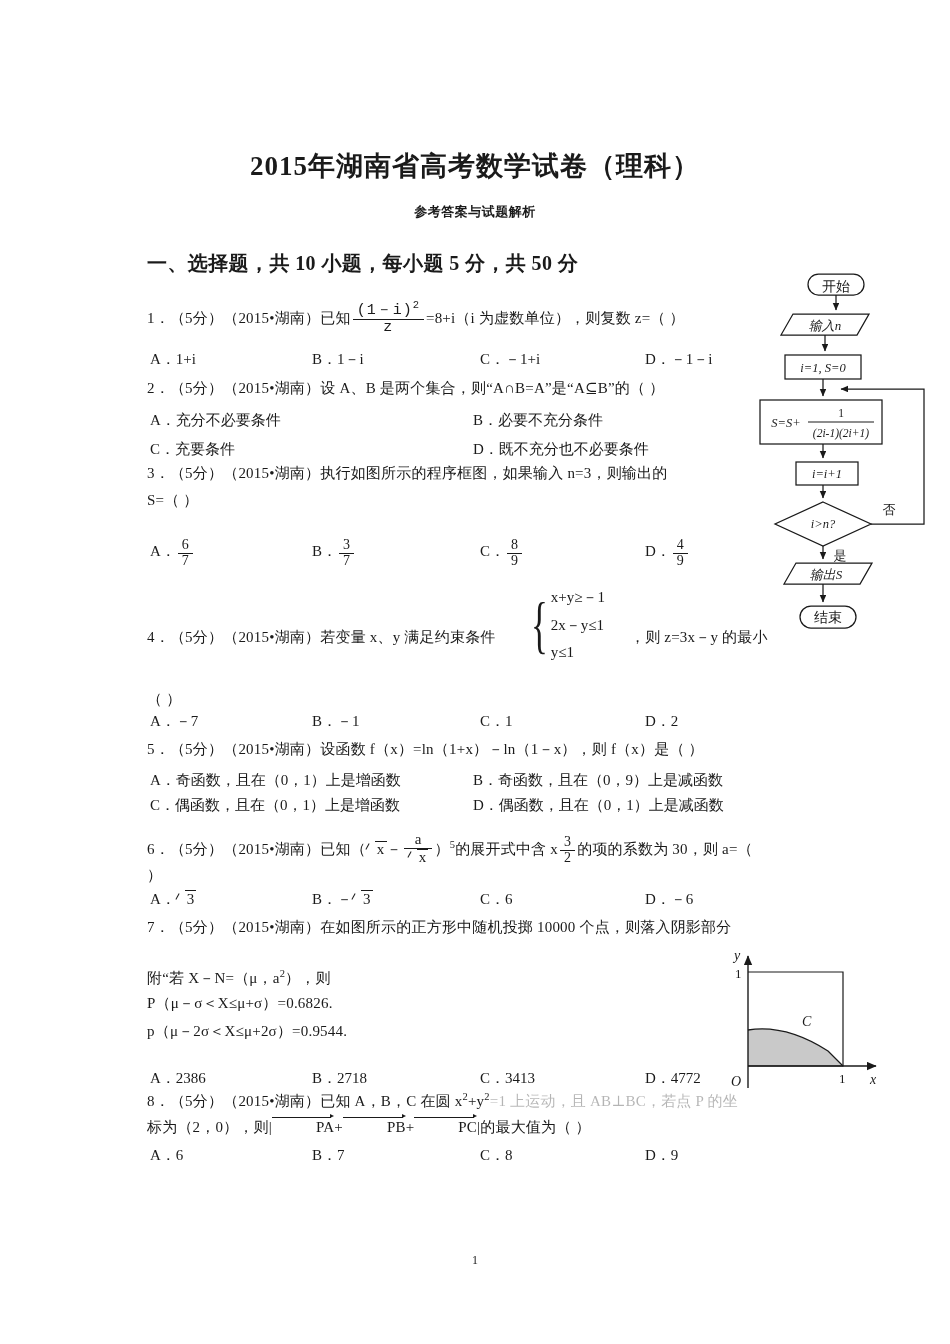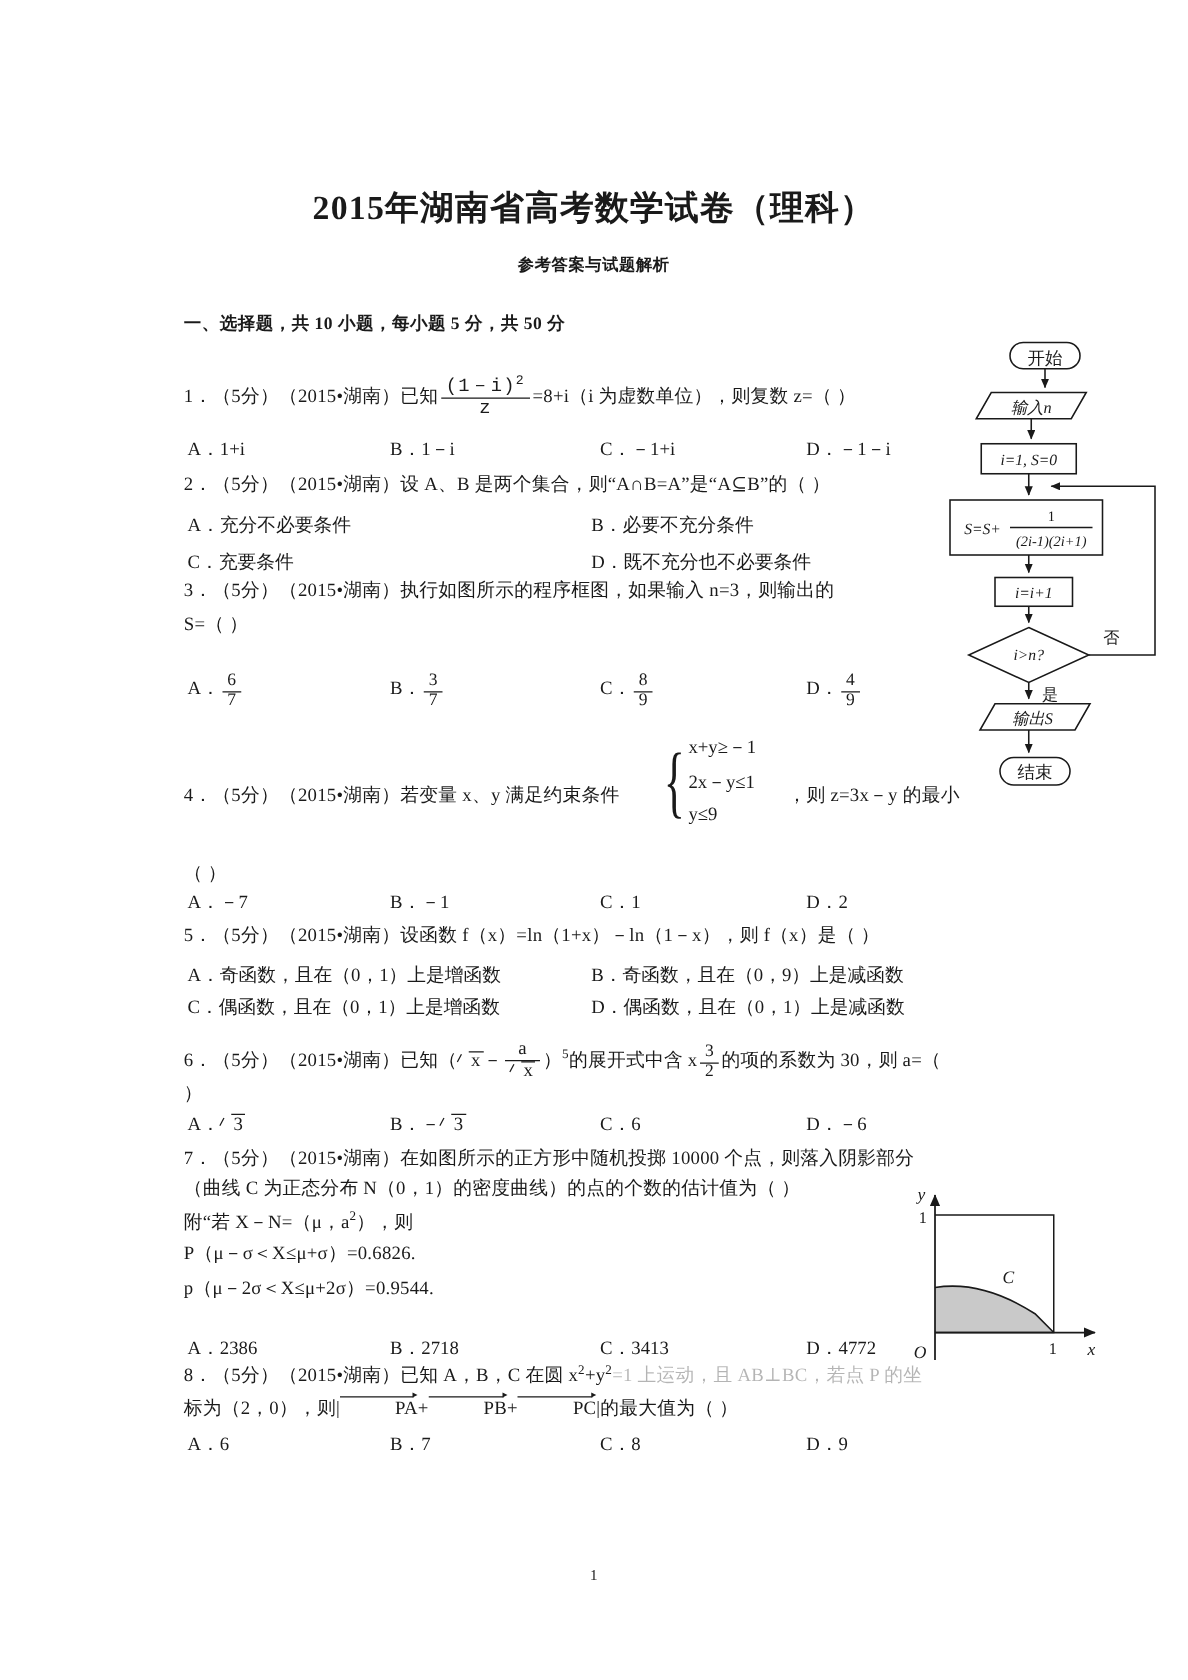--- a/index.html
+++ b/index.html
@@ -14,21 +14,21 @@
   .doc-title{
     position:absolute;left:0;right:0;top:148px;text-align:center;
     font-size:27px;font-weight:bold;letter-spacing:1px;
   }
   .doc-subtitle{
     position:absolute;left:0;right:0;top:203px;text-align:center;
     font-size:13px;font-weight:bold;letter-spacing:.5px;
   }
   .section-head{
     position:absolute;left:147px;top:250px;
-    font-size:14px;font-weight:bold;letter-spacing:.4px;
+    font-size:20px;font-weight:bold;letter-spacing:.4px;
   }
 
   
   .tx{position:absolute;font-size:15px;line-height:1.0;white-space:nowrap;}
   .qline{letter-spacing:.2px;}
   .opt{position:absolute;font-size:15px;white-space:nowrap;}
 
   
   .frac{display:inline-block;vertical-align:-0.55em;text-align:center;line-height:1.05;margin:0 2px;}
   .frac .num{display:block;padding:0 4px;border-bottom:1.3px solid #1a1a1a;font-size:15px;}
@@ -110,21 +110,21 @@
   <div class="opt" style="left:645px;top:538px;">
     <span>D．</span><span class="frac small"><span class="num">4</span><span class="den">9</span></span>
   </div>
 
   <div class="tx qline" style="left:147px;top:630px;">4．（5分）（2015•湖南）若变量 x、y 满足约束条件</div>
   <div class="system" style="left:524px;top:588px;">
     <span class="brace">{</span>
     <span class="rows">
       <span>x+y≥－1</span>
       <span>2x－y≤1</span>
-      <span>y≤9</span>
+      <span>y≤1</span>
     </span>
   </div>
   <div class="tx qline" style="left:630px;top:630px;">，则 z=3x－y 的最小</div>
   <div class="tx qline" style="left:147px;top:692px;">（      ）</div>
   <div class="opt" style="left:150px;top:712px;">A．－7</div>
   <div class="opt" style="left:312px;top:712px;">B．－1</div>
   <div class="opt" style="left:480px;top:712px;">C．1</div>
   <div class="opt" style="left:645px;top:712px;">D．2</div>
 
   <div class="tx qline" style="left:147px;top:742px;">5．（5分）（2015•湖南）设函数 f（x）=ln（1+x）－ln（1－x），则 f（x）是（      ）</div>
@@ -144,21 +144,20 @@
     <span>B．</span>－<span class="sqrt"><span class="rad">3</span></span>
   </div>
   <div class="opt" style="left:480px;top:890px;">
     <span>C．</span><span>6</span>
   </div>
   <div class="opt" style="left:645px;top:890px;">
     <span>D．</span><span>－6</span>
   </div>
 
   <div class="tx qline" style="left:147px;top:920px;">7．（5分）（2015•湖南）在如图所示的正方形中随机投掷 10000 个点，则落入阴影部分</div>
-  <div class="tx qline" style="left:147px;top:944px;">（曲线 C 为正态分布 N（0，1）的密度曲线）的点的个数的估计值为（      ）</div>
   <div class="tx qline" style="left:147px;top:969px;">
     <span>附“若 X－N=（μ，a</span><span class="sup">2</span><span>），则</span>
   </div>
   <div class="tx qline" style="left:147px;top:996px;">P（μ－σ＜X≤μ+σ）=0.6826.</div>
   <div class="tx qline" style="left:147px;top:1024px;">p（μ－2σ＜X≤μ+2σ）=0.9544.</div>
   <div class="opt" style="left:150px;top:1069px;">A．2386</div>
   <div class="opt" style="left:312px;top:1069px;">B．2718</div>
   <div class="opt" style="left:480px;top:1069px;">C．3413</div>
   <div class="opt" style="left:645px;top:1069px;">D．4772</div>
 

